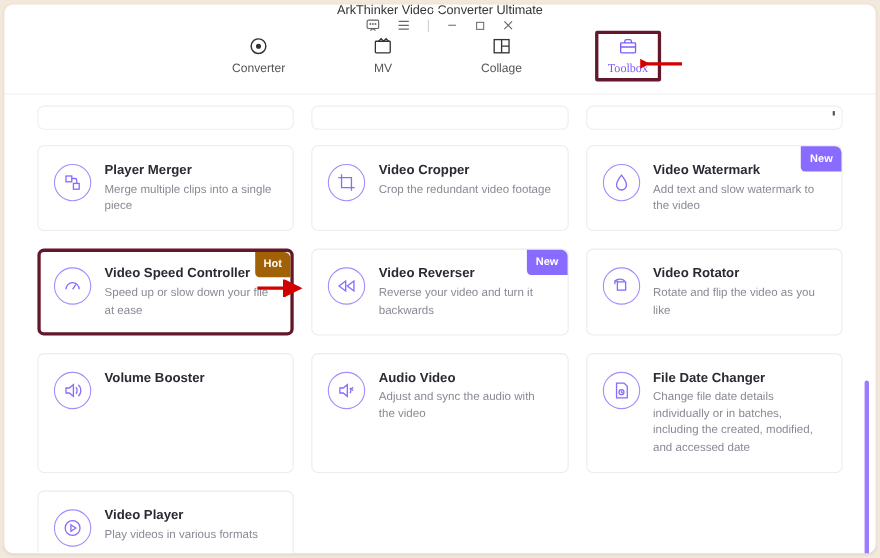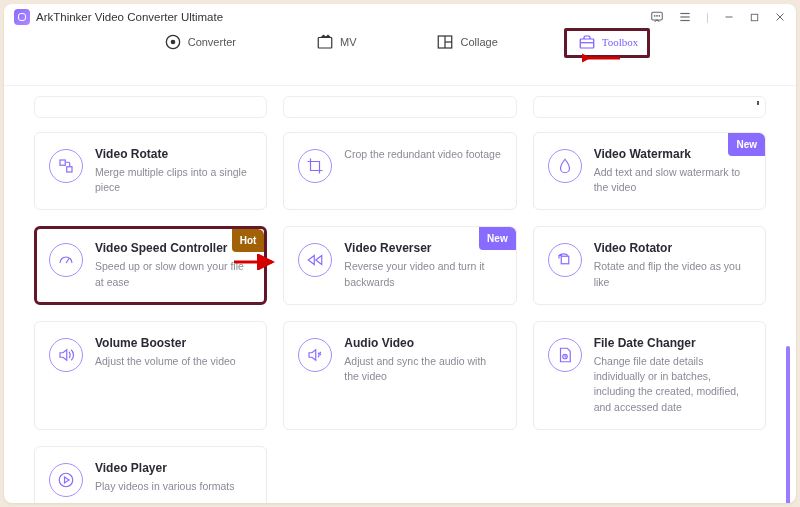--- a/index.html
+++ b/index.html
@@ -1,28 +1,28 @@
 <!DOCTYPE html>
 <html><head>
 <meta charset="utf-8">
 <style>
   * { box-sizing: border-box; margin: 0; padding: 0; }
   html, body { width: 800px; height: 507px; font-family: -apple-system, "Segoe UI", Arial, sans-serif; background: #f2e9dc; overflow: hidden; }
   .window { position: absolute; left: 4px; top: 4px; width: 792px; height: 499px; background: #fff; border-radius: 8px; box-shadow: 0 1px 3px rgba(0,0,0,.08); display: flex; flex-direction: column; }
   
-  .title-bar { height: 26px; display: flex; align-items: center; padding: 0 10px; font-size: 11.5px; color: #3a3a55; }
+  .title-bar { height: 26px; display: flex; align-items: center; padding: 0 28px; font-size: 11.5px; color: #3a3a55; flex-direction: column; }
   .logo { width: 16px; height: 16px; border-radius: 4px; background: linear-gradient(135deg,#8a6bff,#b089ff); margin-right: 6px; position: relative; }
   .logo::after{content:"";position:absolute;inset:4px;border:1.5px solid #fff;border-radius:3px;}
   .title-text { flex: 0 0 auto; font-weight: 500; color:#333;}
   .title-spacer { flex: 1; }
   .win-controls { display: flex; gap: 14px; align-items: center; color: #666; }
   .win-controls svg { display: block; }
   
   .tabs { height: 56px; display: flex; justify-content: center; gap: 78px; align-items: flex-start; padding-top:2px; position: relative; border-bottom: 1px solid #f2f2f2;}
-  .tab { display: flex; align-items: center; gap: 4px; font-size: 11px; color: #555; cursor: pointer; position: relative; }
+  .tab { display: flex; flex-direction: column; align-items: center; gap: 4px; font-size: 11px; color: #555; cursor: pointer; position: relative; }
   .tab.active { color: #7b5cff; font-family: Liberation Serif, serif; }
   .tab .tab-icon { width: 22px; height: 20px; display:flex; align-items:center; justify-content:center;}
   .tab-highlight { position:absolute; border:3px solid #63172a; border-radius:2px; top:-4px; left:-12px; right:-12px; bottom:-6px; pointer-events:none;}
   
   .arrow { position: absolute; pointer-events: none; }
   .arrow svg { display:block; }
   
   .content { flex:1; padding: 10px 30px 18px 30px; overflow: hidden; position: relative; }
   .row-partial { height: 22px; display:flex; gap:16px; margin-bottom:14px;}
   .row-partial .partial-card { flex:1; border:1px solid #eee; border-radius:6px; position:relative;}
@@ -152,33 +152,34 @@
 
       <div class="card">
         <div class="icon-wrap">
             <svg width="18" height="18" viewBox="0 0 24 24" fill="none" stroke-width="1.6">
               <rect x="4" y="4" width="7" height="7"></rect>
               <rect x="13" y="13" width="7" height="7"></rect>
               <path d="M11 7h4a2 2 0 0 1 2 2v4"></path>
             </svg>
           </div>
         <div class="body">
-            <div class="title">Video Rotate</div>
+            <div class="title">Player Merger</div>
             <div class="desc">Merge multiple clips into a single piece</div>
           </div>
       </div>
 
       <div class="card">
         <div class="icon-wrap">
             <svg width="18" height="18" viewBox="0 0 24 24" fill="none" stroke-width="1.6">
               <path d="M6 2v16h16"></path>
               <path d="M2 6h16v16"></path>
             </svg>
           </div>
         <div class="body">
+            <div class="title">Video Cropper</div>
             <div class="desc">Crop the redundant video footage</div>
           </div>
       </div>
 
       <div class="card">
         <span class="badge new">New</span>
         <div class="icon-wrap">
             <svg width="18" height="18" viewBox="0 0 24 24" fill="none" stroke-width="1.6">
               <path d="M12 3c4 5 6 8 6 12a6 6 0 0 1-12 0c0-4 2-7 6-12z"></path>
             </svg>
@@ -235,21 +236,20 @@
       <div class="card">
         <div class="icon-wrap">
             <svg width="18" height="18" viewBox="0 0 24 24" fill="none" stroke-width="1.6">
               <polygon points="4,9 8,9 13,5 13,19 8,15 4,15"></polygon>
               <path d="M16 8c2 2 2 6 0 8"></path>
               <path d="M19 5c4 4 4 10 0 14"></path>
             </svg>
           </div>
         <div class="body">
             <div class="title">Volume Booster</div>
-            <div class="desc">Adjust the volume of the video</div>
           </div>
       </div>
 
       <div class="card">
         <div class="icon-wrap">
             <svg width="18" height="18" viewBox="0 0 24 24" fill="none" stroke-width="1.6">
               <polygon points="4,9 8,9 13,5 13,19 8,15 4,15"></polygon>
               <path d="M16 9a4 4 0 0 1 0 6"></path>
               <path d="M20 8l-2 2 2 2"></path>
             </svg>

